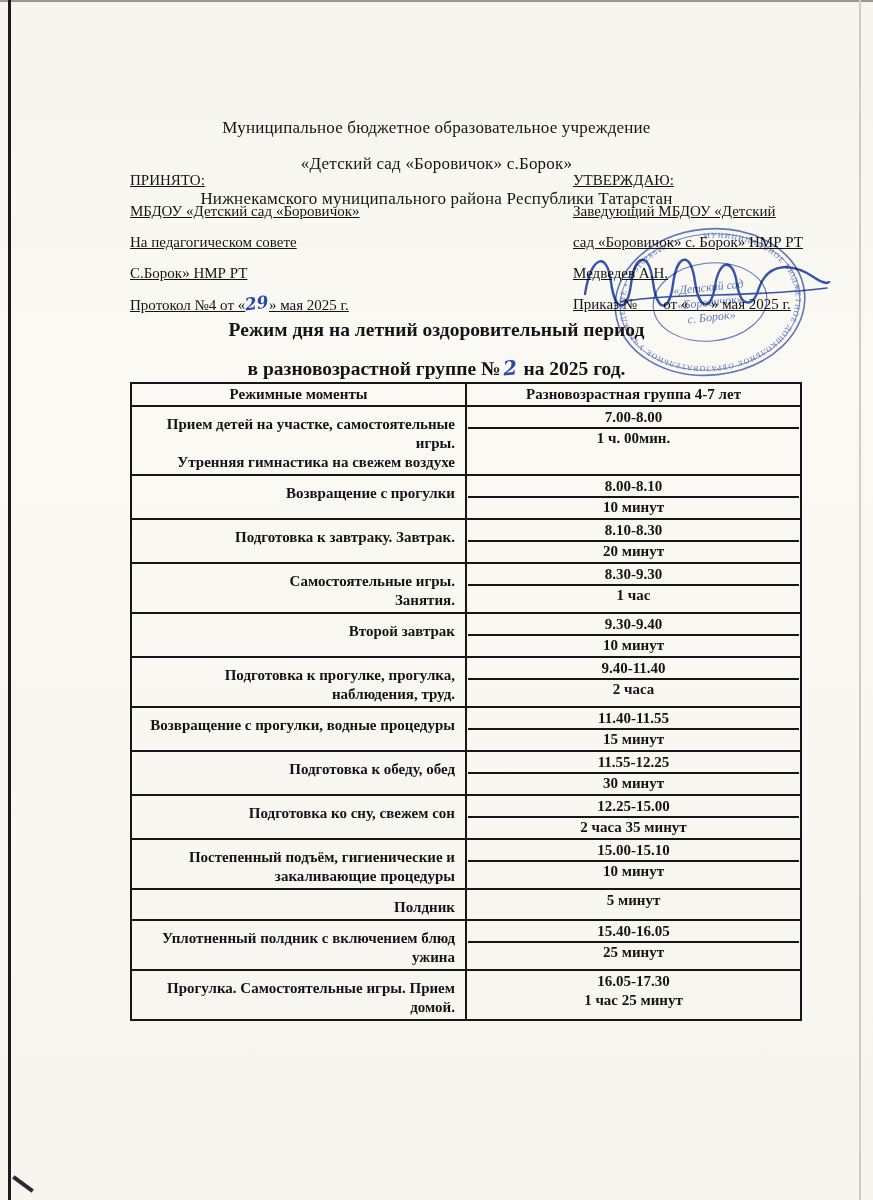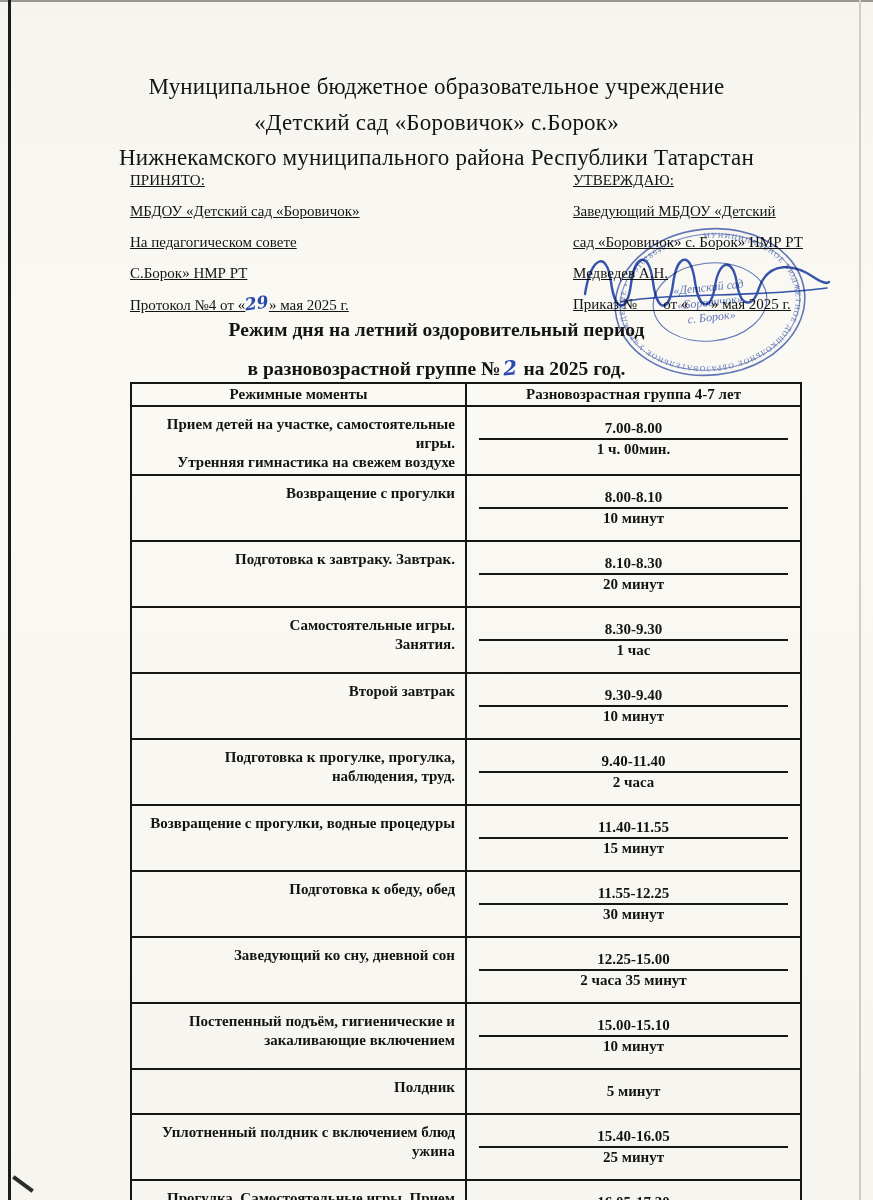--- a/index.html
+++ b/index.html
@@ -11,21 +11,21 @@
     font-family: "Liberation Serif", serif;
     color: #141414;
     overflow: hidden;
   }
   
   .edge-left  { position: absolute; left: 8px; top: 0; width: 3px; height: 1200px; background: #1c1c1c; }
   .edge-top   { position: absolute; left: 0; top: 0; width: 100%; height: 2px; background: #98978f; }
   .edge-right { position: absolute; left: 859px; top: 0; width: 2px; height: 1200px; background: #cfcec6; }
   .corner-mark{ position: absolute; left: 11px; top: 1182px; width: 24px; height: 4px; background: #2b2b2b; transform: rotate(36deg); }
 
-  .org-line { position: absolute; left: 0; width: 100%; text-align: center; font-size: 23px; letter-spacing: .2px; }
+  .org-line { position: absolute; left: 0; width: 100%; text-align: center; font-size: 17px; letter-spacing: .2px; margin-top: 44px; }
   .org-1 { top: 74px; }
   .org-2 { top: 110px; }
   .org-3 { top: 145px; }
 
   .admin-block { position: absolute; top: 171px; font-size: 15px; }
   .admin-block .admin-line { line-height: 19px; margin-bottom: 12px; white-space: nowrap; text-decoration: underline; }
   .accepted { left: 130px; width: 370px; }
   .approved { left: 573px; width: 280px; }
 
   .hand { color: #2a49b0; font-style: italic; font-weight: bold; display: inline-block; font-family: "DejaVu Serif", serif; }
@@ -34,21 +34,21 @@
 
   .doc-title { position: absolute; left: 0; width: 100%; text-align: center; font-weight: bold; font-size: 19.5px; }
   .doc-title-1 { top: 319px; }
   .doc-title-2 { top: 356px; }
 
   .table-wrap { position: absolute; left: 130px; top: 382px; width: 672px; }
   table.schedule { width: 100%; border-collapse: collapse; font-weight: bold; font-size: 15px; table-layout: fixed; }
   table.schedule th, table.schedule td { border: 2px solid #161616; }
   table.schedule th { padding: 1px 4px; line-height: 19px; font-size: 15px; }
   td.act { width: 50%; text-align: right; vertical-align: top; white-space: pre-line; line-height: 19px; padding: 8px 10px 2px; }
-  td.tcell { width: 50%; padding: 12px; vertical-align: top; }
+  td.tcell { width: 50%; padding: 1px; vertical-align: top; }
   td.tcell > div { text-align: center; line-height: 19px; min-height: 19px; padding: 0 4px; }
   td.tcell .sub-dur { border-top: 2px solid #161616; }
   td.tcell .sub-dur.no-sep, td.tcell.single .sub-dur { border-top: none; }
 
   .stamp {
     position: absolute; left: 612px; top: 226px; width: 196px; height: 152px;
     transform: rotate(-6deg); opacity: .8; mix-blend-mode: multiply; pointer-events: none;
   }
   .signature {
     position: absolute; left: 580px; top: 238px; width: 252px; height: 86px;
@@ -175,29 +175,29 @@
 
       <tr>
         <td class="act">Подготовка к обеду, обед</td>
         <td class="tcell">
           <div class="sub-time">11.55-12.25</div>
           <div class="sub-dur">30 минут</div>
         </td>
       </tr>
 
       <tr>
-        <td class="act">Заведующий ко сну, дневной сон</td>
+        <td class="act">Подготовка ко сну, свежем сон</td>
         <td class="tcell">
           <div class="sub-time">12.25-15.00</div>
           <div class="sub-dur">2 часа 35 минут</div>
         </td>
       </tr>
 
       <tr>
-        <td class="act">Постепенный подъём, гигиенические и закаливающие включением</td>
+        <td class="act">Постепенный подъём, гигиенические и закаливающие процедуры</td>
         <td class="tcell">
           <div class="sub-time">15.00-15.10</div>
           <div class="sub-dur">10 минут</div>
         </td>
       </tr>
 
       <tr>
         <td class="act">Полдник</td>
         <td class="tcell single">
           <div class="sub-dur">5 минут</div>

